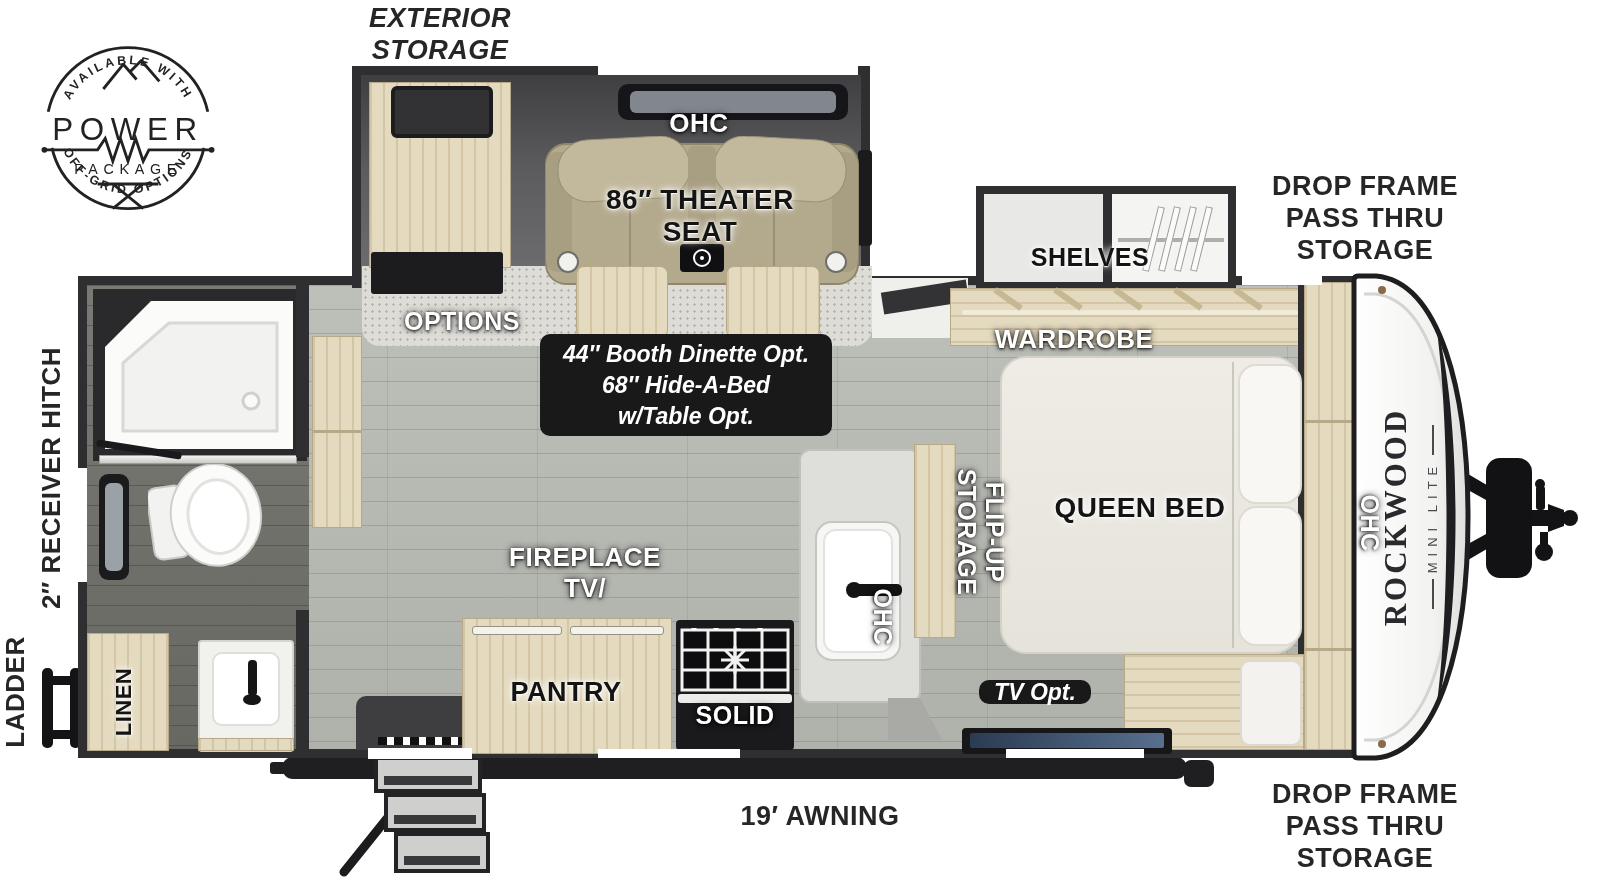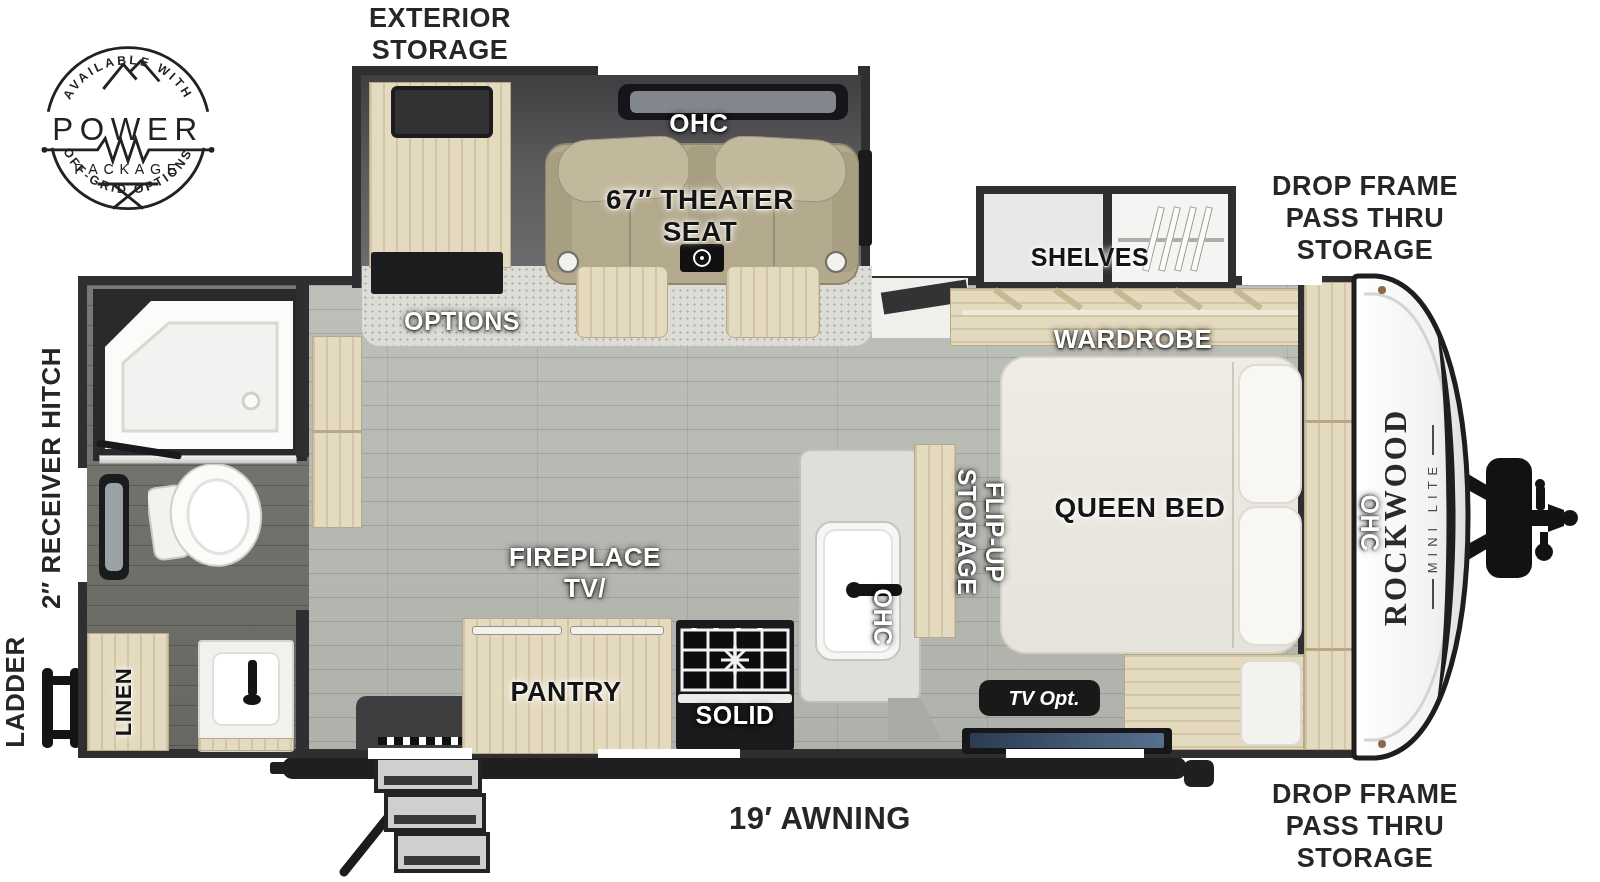--- a/index.html
+++ b/index.html
@@ -50,21 +50,21 @@
     </text>
     <path d="M74,62 L95,36 L109,52 M102,44 L114,32 L133,54" fill="none" stroke="#222" stroke-width="3" stroke-linejoin="round"></path>
     <text x="100" y="116" text-anchor="middle" font-family="Liberation Sans, sans-serif" font-size="33" letter-spacing="7" fill="#222">POWER</text>
     <path d="M12,126 H68 L76,114 84,138 92,114 100,138 108,114 116,138 122,126 H188" fill="none" stroke="#222" stroke-width="3"></path>
     <circle cx="12" cy="126" r="3" fill="#222"></circle>
       <circle cx="188" cy="126" r="3" fill="#222"></circle>
     <text x="100" y="152" text-anchor="middle" font-family="Liberation Sans, sans-serif" font-size="15" letter-spacing="6" fill="#222">PACKAGE</text>
     <path d="M68,162 H132 M84,188 L116,162 M84,162 L116,188" fill="none" stroke="#222" stroke-width="3"></path>
   </svg>
 
-  <div class="abs lbl out" style="left:330px;top:2px;width:220px;line-height:32px;">
+  <div class="abs lbl out" style="left:330px;top:2px;width:220px;line-height:32px;font-style:italic;">
     <div>EXTERIOR</div>
     <div>STORAGE</div>
   </div>
 
   <div class="abs lbl out" style="left:1255px;top:170px;width:220px;line-height:32px;">
     <div>DROP FRAME</div>
     <div>PASS THRU</div>
     <div>STORAGE</div>
   </div>
 
@@ -95,21 +95,21 @@
     <line x1="10" y1="120" x2="100" y2="8" stroke="#1c1c1e" stroke-width="9" stroke-linecap="round"></line>
     <rect x="42" y="6" width="104" height="33" fill="#cfcfcd" stroke="#232325" stroke-width="4"></rect>
     <rect x="50" y="24" width="88" height="9" fill="#39393b"></rect>
     <rect x="52" y="43" width="98" height="35" fill="#cfcfcd" stroke="#232325" stroke-width="4"></rect>
     <rect x="60" y="63" width="82" height="9" fill="#39393b"></rect>
     <rect x="62" y="82" width="92" height="37" fill="#cfcfcd" stroke="#232325" stroke-width="4"></rect>
     <rect x="70" y="104" width="76" height="9" fill="#39393b"></rect>
   </svg>
 
 
-  <div class="abs lbl out" style="left:710px;top:800px;width:220px;font-size:31px;">19′ AWNING</div>
+  <div class="abs lbl out" style="left:710px;top:800px;width:220px;font-size:27px;">19′ AWNING</div>
 
   <div class="abs floor" style="left:78px;top:276px;width:1284px;height:482px;border:9px solid #2f2f31;box-sizing:border-box;z-index:1;"></div>
 
   <div class="abs bathfloor" style="left:87px;top:285px;width:222px;height:464px;z-index:2;"></div>
 
   <div class="abs" style="left:352px;top:66px;width:518px;height:222px;border:9px solid #2f2f31;border-bottom:none;box-sizing:border-box;
               background:linear-gradient(180deg,#3f3f42,#5c5c5e 45%,#6f6f71);z-index:2;"></div>
   <div class="abs whiteline" style="left:598px;top:66px;width:260px;height:9px;z-index:3;"></div>
   <div class="abs" style="left:858px;top:150px;width:14px;height:96px;background:#1b1b1d;border-radius:4px;z-index:3;"></div>
 
@@ -274,43 +274,48 @@
     <g transform="translate(97,255) rotate(-90)">
       <line x1="-92" y1="-4" x2="-62" y2="-4" stroke="#4a4a4e" stroke-width="2"></line>
       <line x1="62" y1="-4" x2="92" y2="-4" stroke="#4a4a4e" stroke-width="2"></line>
       <text x="0" y="0" text-anchor="middle" font-family="Liberation Sans, sans-serif" font-size="13" letter-spacing="6" fill="#4a4a4e">MINI LITE</text>
     </g>
   </svg>
 
   <div class="abs lbl wfloor" style="left:652px;top:108px;width:94px;font-size:26px;z-index:8;">OHC</div>
 
   <div class="abs lbl bfloor" style="left:570px;top:184px;width:260px;font-size:28px;line-height:32px;z-index:8;">
-    <div>67″ THEATER</div>
+    <div>86″ THEATER</div>
     <div>SEAT</div>
   </div>
 
   <div class="abs lbl wfloor" style="left:402px;top:306px;width:120px;font-size:25px;z-index:8;">OPTIONS</div>
 
+  <div class="abs optbox" style="left:540px;top:334px;width:292px;height:102px;font-size:23px;line-height:31px;z-index:8;">
+    <div>44″ Booth Dinette Opt.</div>
+    <div>68″ Hide-A-Bed</div>
+    <div>w/Table Opt.</div>
+  </div>
 
   <div class="abs lbl bfloor" style="left:1000px;top:242px;width:180px;font-size:25px;z-index:8;">SHELVES</div>
 
-  <div class="abs lbl wfloor" style="left:1038px;top:324px;width:190px;font-size:26px;z-index:8;">WARDROBE</div>
+  <div class="abs lbl wfloor" style="left:979px;top:324px;width:190px;font-size:26px;z-index:8;">WARDROBE</div>
 
   <div class="abs lbl bfloor" style="left:1040px;top:490px;width:200px;font-size:28px;line-height:36px;z-index:8;">
     <div>QUEEN BED</div>
   </div>
 
   <div class="abs lbl wfloor vcw" style="left:1328px;top:509px;width:86px;height:28px;font-size:25px;z-index:8;">OHC</div>
 
   <div class="abs lbl wfloor vcw" style="left:893px;top:504px;width:175px;height:56px;font-size:25px;line-height:28px;z-index:8;">
     <div>FLIP-UP</div>
     <div>STORAGE</div>
   </div>
 
-  <div class="abs optbox" style="left:979px;top:680px;width:112px;height:36px;font-size:20px;z-index:8;padding-left:9px;">
+  <div class="abs optbox" style="left:979px;top:680px;width:112px;height:24px;font-size:23px;z-index:8;">
     <div>TV Opt.</div>
   </div>
 
   <div class="abs lbl wfloor" style="left:490px;top:542px;width:190px;font-size:26px;line-height:31px;z-index:8;">
     <div>FIREPLACE</div>
     <div>TV/</div>
   </div>
 
   <div class="abs lbl bfloor" style="left:468px;top:676px;width:196px;font-size:27px;line-height:33px;z-index:8;">
     <div>PANTRY</div>

